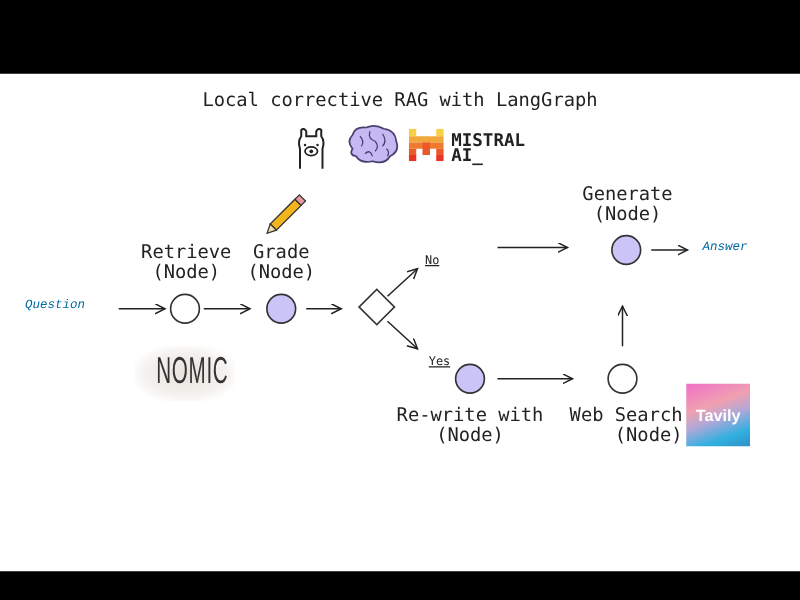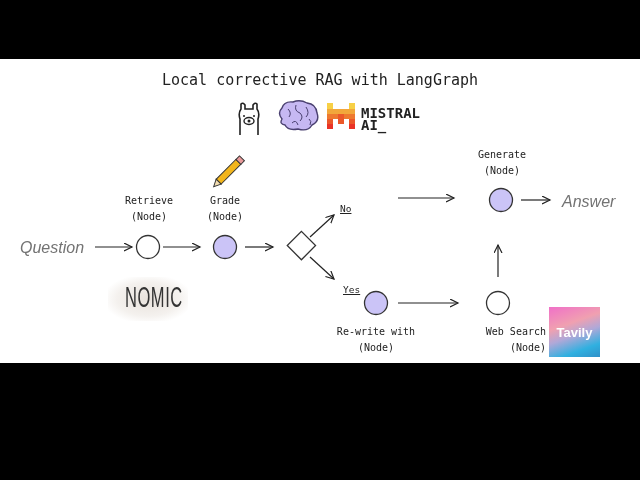--- a/index.html
+++ b/index.html
@@ -1,22 +1,22 @@
 <!DOCTYPE html>
 <html><head>
   <meta charset="utf-8">
   <style>
     html, body { margin:0; padding:0; }
     body { width:640px; height:480px; background:#000; position:relative; overflow:hidden; font-family:"DejaVu Sans Mono", monospace; }
-    .canvas { position:absolute; left:0; top:59px; width:640px; height:304px; background:#fff; }
+    .canvas { position:absolute; left:0; top:59px; width:640px; height:398px; background:#fff; }
     .abs { position:absolute; }
     .title { left:0; width:640px; top:12px; text-align:center; font-size:15px; color:#222; font-family:"DejaVu Sans Mono", monospace; }
-    .label { font-size:10px; color:#222; text-align:center; line-height:16px; white-space:pre; font-family:"DejaVu Sans Mono", monospace; }
+    .label { font-size:15px; color:#222; text-align:center; line-height:16px; white-space:pre; font-family:"DejaVu Sans Mono", monospace; }
     .small { font-size:9.5px; color:#222; line-height:12px; white-space:pre; font-family:"DejaVu Sans Mono", monospace;text-decoration:underline; }
-    .hand { font-family:Liberation Sans, sans-serif; font-style:italic; font-size:16px; color:#737373; }
+    .hand { font-family:Liberation Mono, monospace; font-style:italic; font-size:10px; color:#0369a1; }
     svg.diagram { position:absolute; left:0; top:0; }
     .mistral-text { font-family:"DejaVu Sans Mono", monospace; font-weight:bold; font-size:14px; line-height:12px; color:#222; white-space:pre; }
     .nomic { font-family:"Liberation Sans", sans-serif; font-size:30px; letter-spacing:1px; color:#333; transform:scaleX(0.55); transform-origin:left top; }
     .nomic-bg { background:radial-gradient(ellipse at center, #e8e2dc 0%, #f4f1ee 55%, #fff 80%); }
     .tavily { background:linear-gradient(160deg, #f070c8 0%, #f0a0b0 35%, #b0a8d8 55%, #30b0e0 80%, #3090c8 100%); color:#fff; font-family:"Liberation Sans", sans-serif; font-weight:bold; font-size:13px; display:flex; align-items:center; justify-content:center; }
   </style>
 </head>
 <body>
 
 <div class="canvas">

